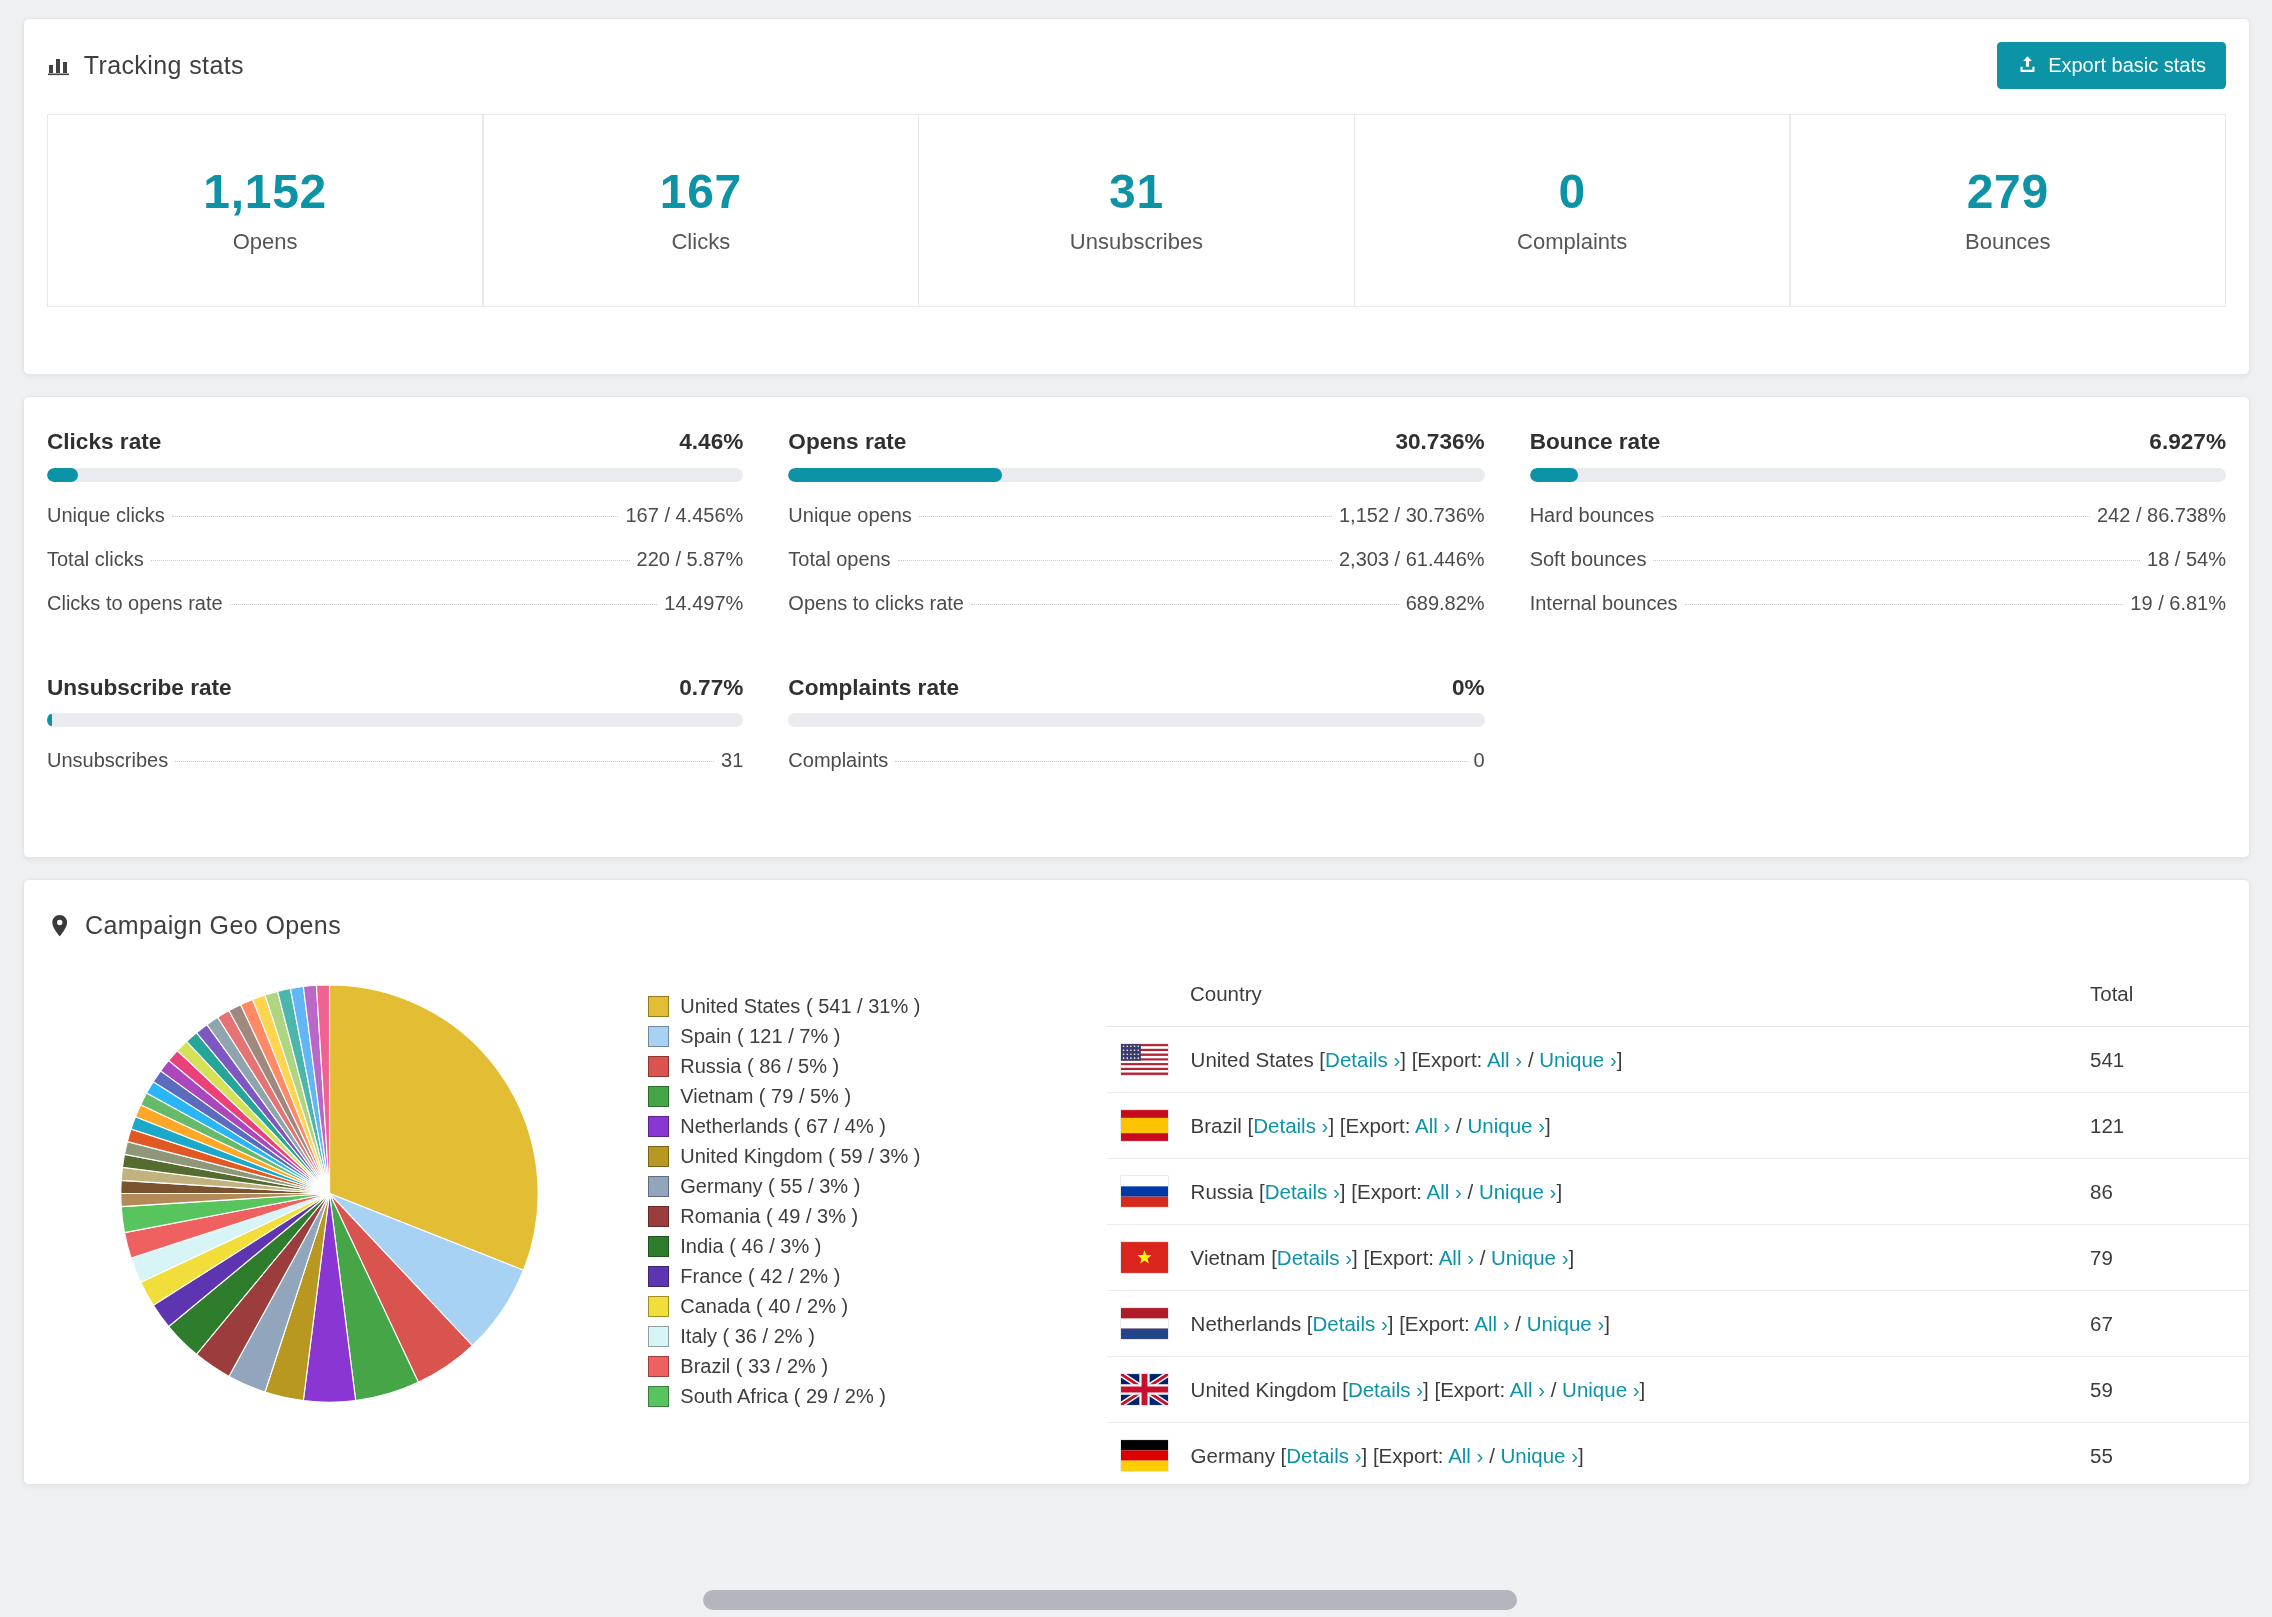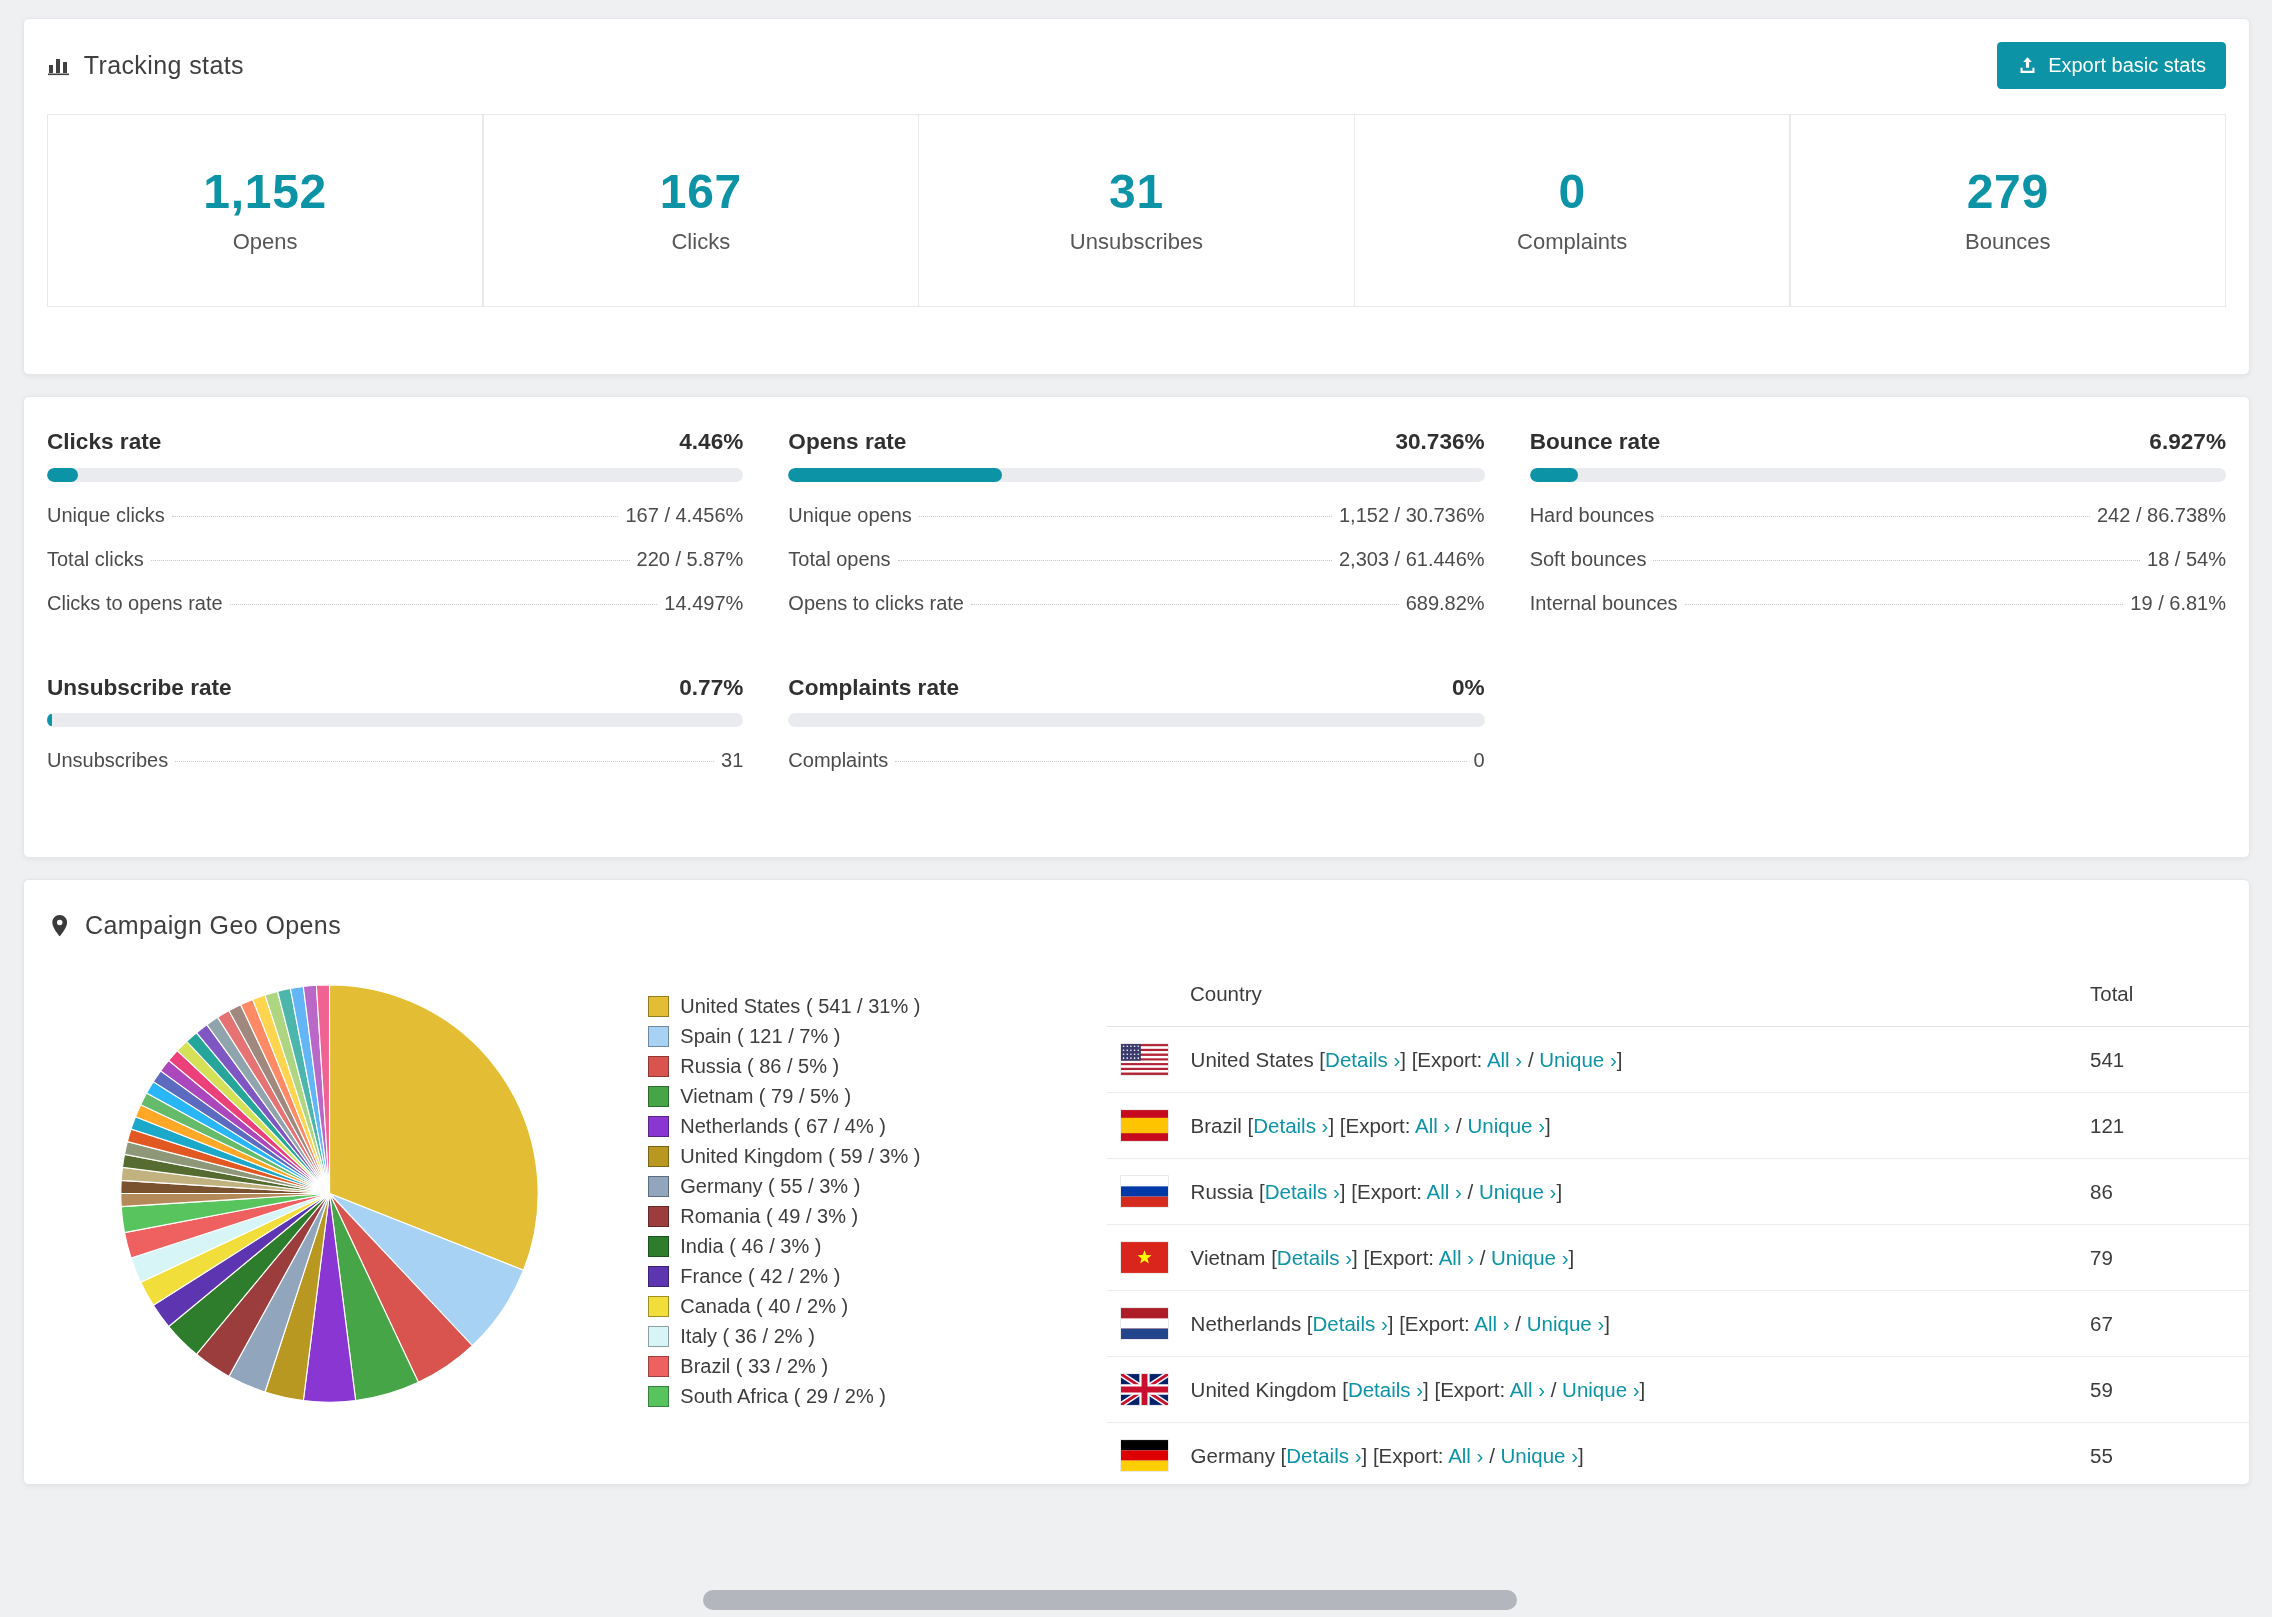--- a/index.html
+++ b/index.html
@@ -21,21 +21,21 @@
   
   .tracking-card { padding:23px 23px 67px; }
   .card-head { display:flex; align-items:center; gap:12.7px; }
   .card-title { font-size:25px; font-weight:500; color:#3f3f3f; letter-spacing:0.4px; }
   .export-btn {
     margin-left:auto;
     border:none; cursor:pointer;
     background:#0d93a6; color:#fff;
     font-family:inherit; font-size:20px; font-weight:500;
     padding:12px 20px; border-radius:4.2px;
-    display:flex; align-items:center; gap:10px;
+    display:flex; gap:10px;
   }
   .stats-row { display:flex; margin-top:25.4px; }
   .stat-box {
     flex:1; border:0.7px solid #e9e9e9; margin-left:-0.7px;
     text-align:center; padding:49px 15px 51px;
     background:#fff;
   }
   .stat-box:first-child { margin-left:0; }
   .stat-value { font-size:48px; font-weight:700; color:#0d93a6; letter-spacing:0.7px; }
   .stat-label { font-size:22px; color:#565656; margin-top:10px; }

